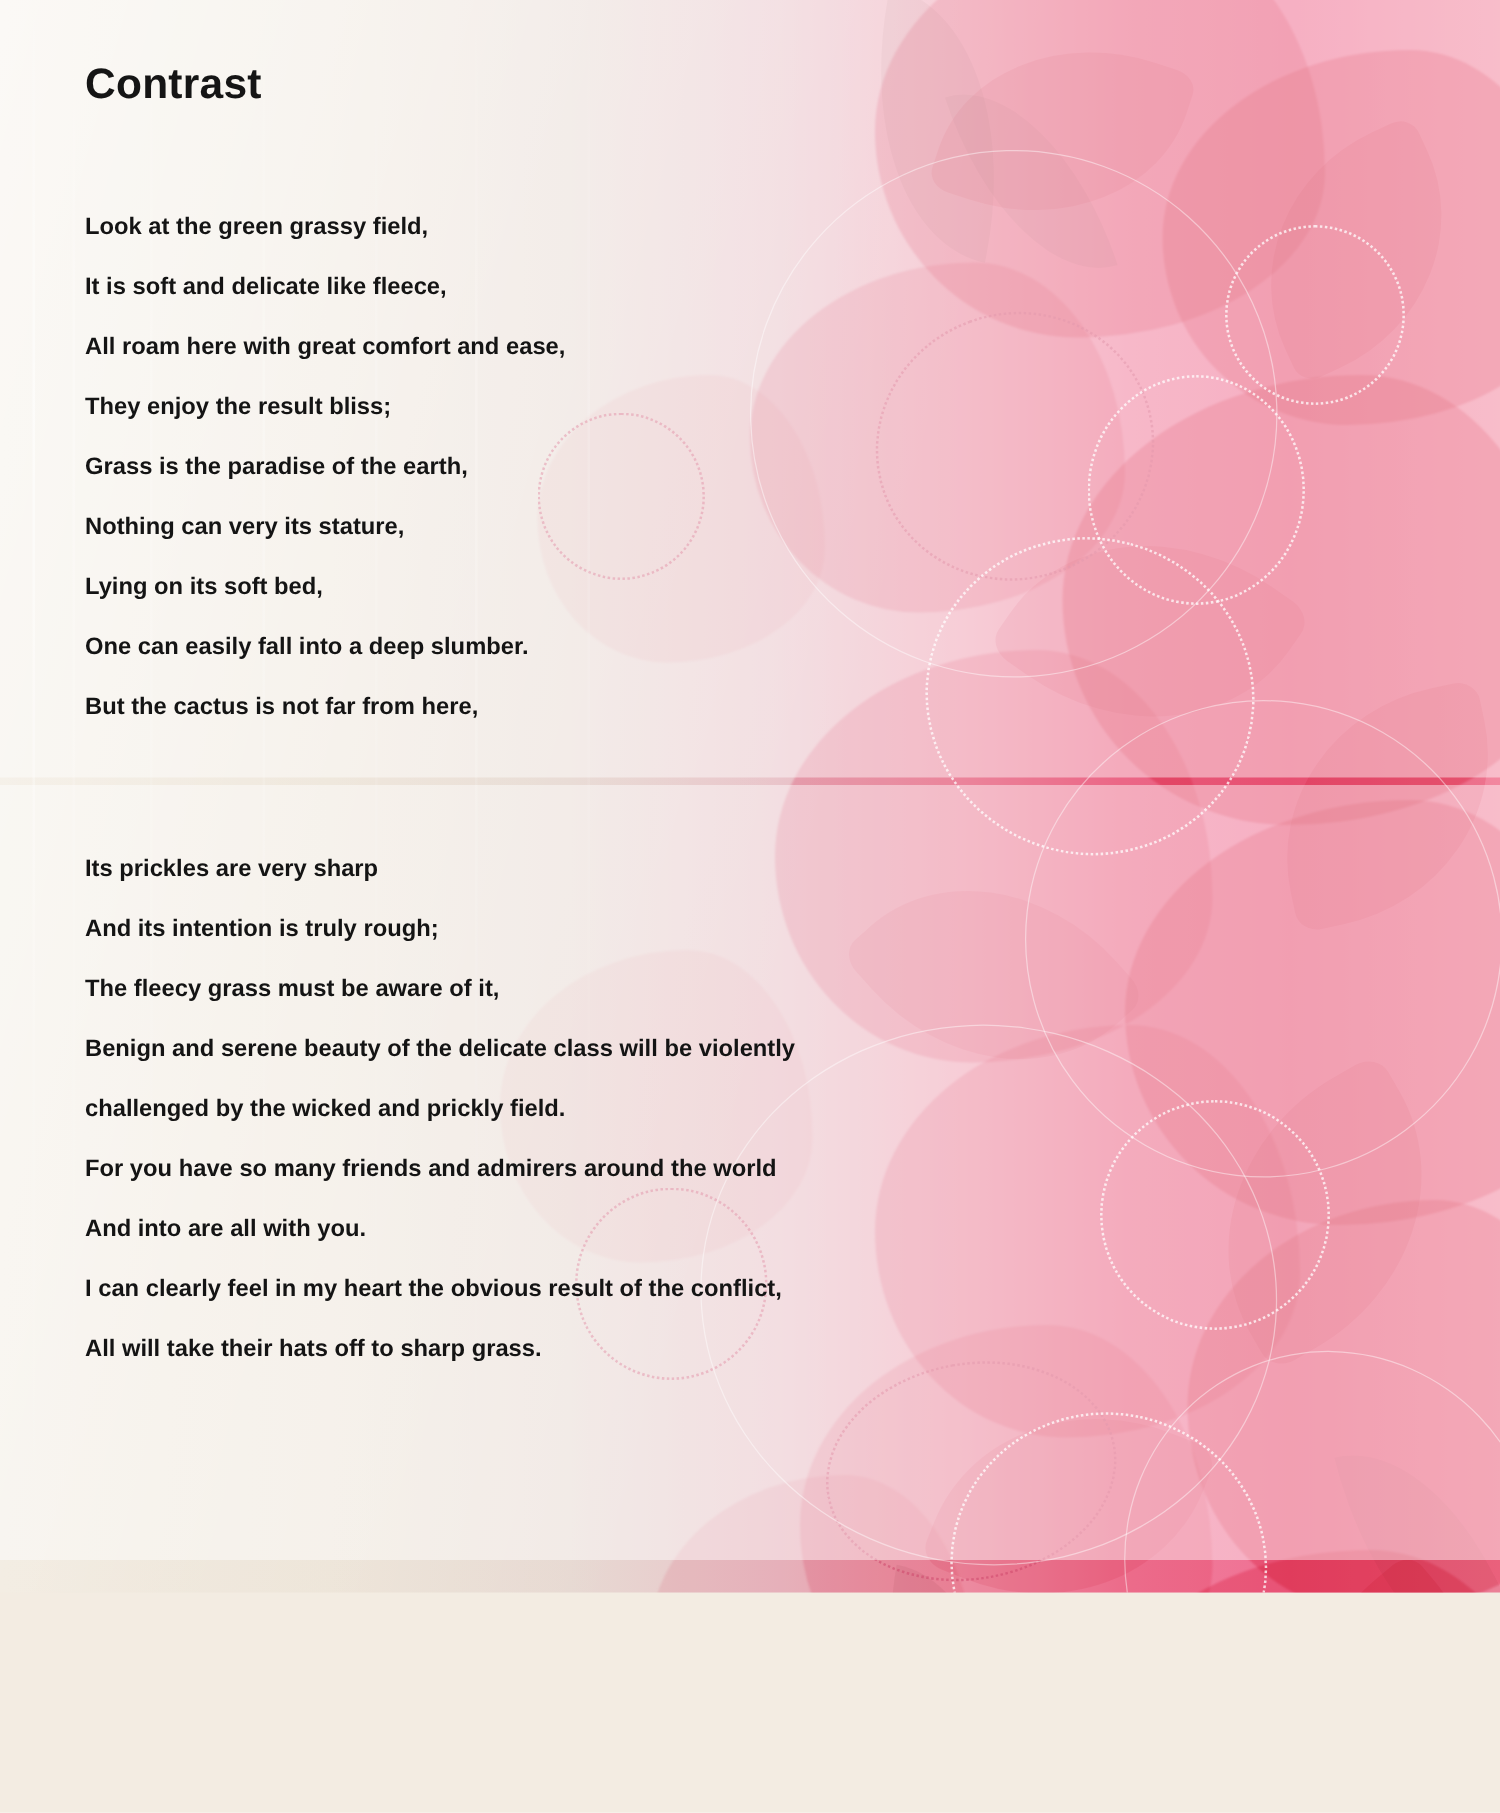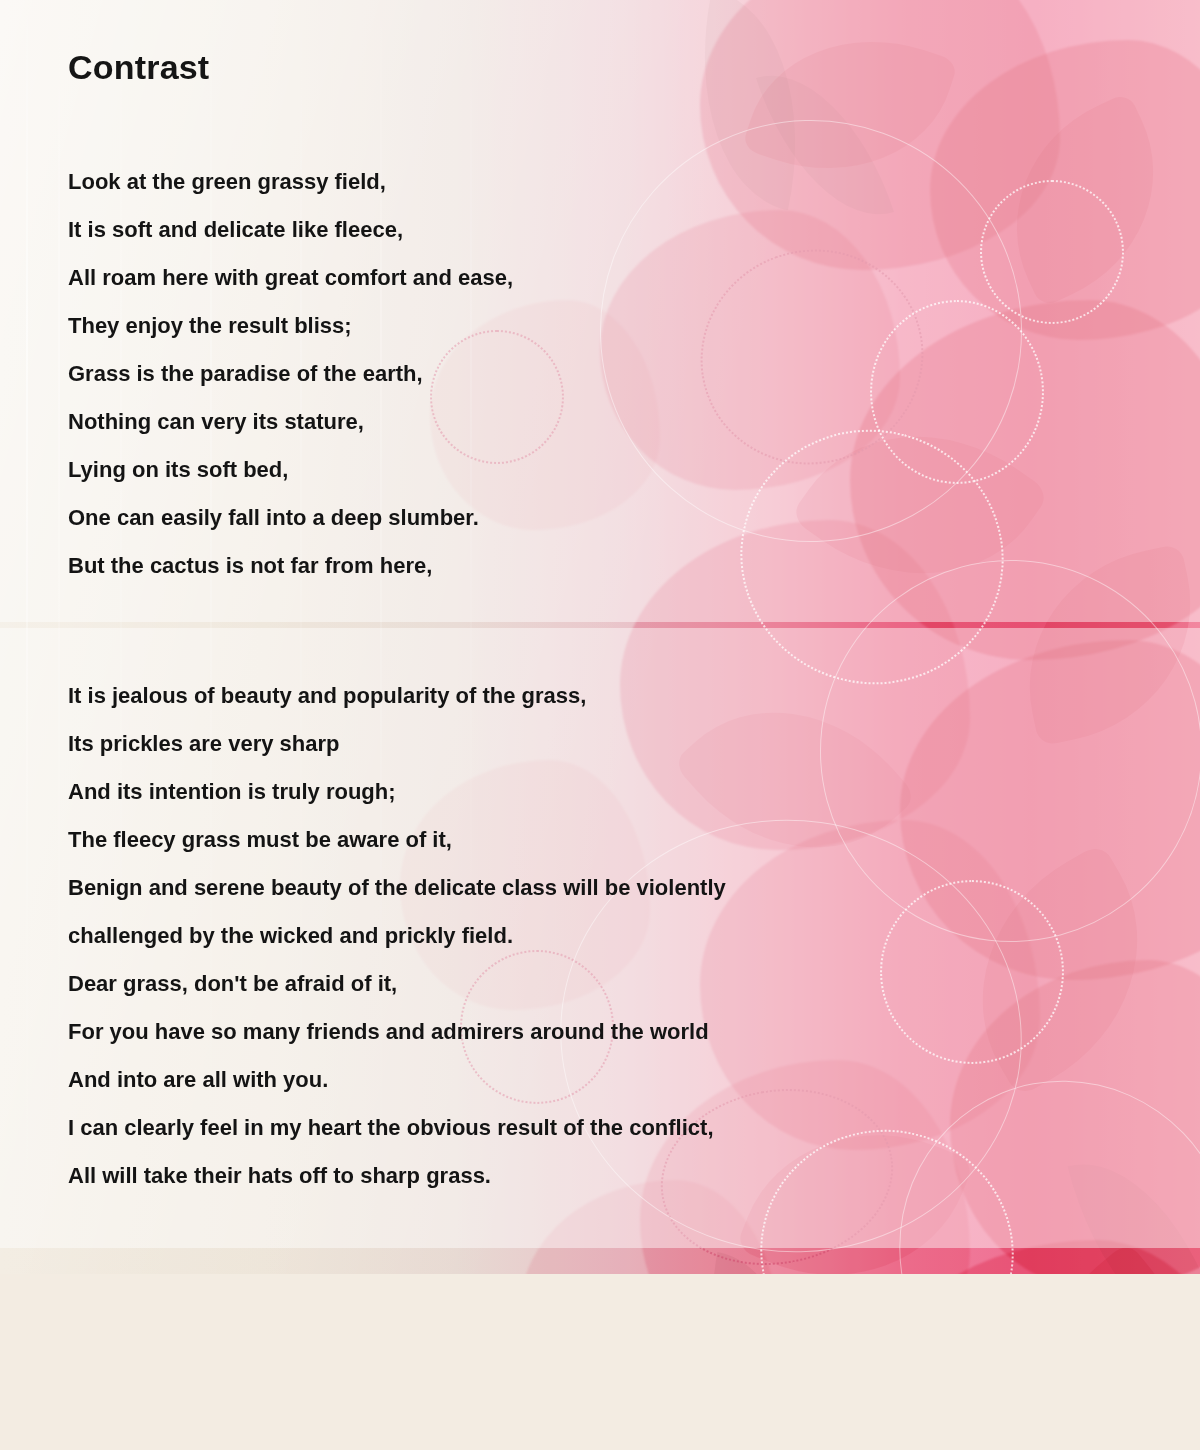--- a/index.html
+++ b/index.html
@@ -103,21 +103,21 @@
 
   .stanza {
     position: absolute;
     left: 68px;
     width: 1020px;
   }
   #stanza-1 { top: 158px; }
   #stanza-2 { top: 672px; }
 
   .line {
-    font-size: 22px;
+    font-size: 19px;
     font-weight: bold;
     color: #141414;
     line-height: 48px;
     white-space: pre-wrap;
   }
 
   #poem-author {
     position: absolute;
     left: 68px;
     top: 1338px;
@@ -199,27 +199,25 @@
       <div class="line">All roam here with great comfort and ease,</div>
       <div class="line">They enjoy the result bliss;</div>
       <div class="line">Grass is the paradise of the earth,</div>
       <div class="line">Nothing can very its stature,</div>
       <div class="line">Lying on its soft bed,</div>
       <div class="line">One can easily fall into a deep slumber.</div>
       <div class="line">But the cactus is not far from here,</div>
     </div>
 
     <div class="stanza" id="stanza-2">
-      <div class="line">It is jealous of beauty and popularity of the grass,</div>
       <div class="line">Its prickles are very sharp</div>
       <div class="line">And its intention is truly rough;</div>
       <div class="line">The fleecy grass must be aware of it,</div>
       <div class="line">Benign and serene beauty of the delicate class will be violently</div>
       <div class="line">challenged by the wicked and prickly field.</div>
-      <div class="line">Dear grass, don't be afraid of it,</div>
       <div class="line">For you have so many friends and admirers around the world</div>
       <div class="line">And into are all with you.</div>
       <div class="line">I can clearly feel in my heart the obvious result of the conflict,</div>
       <div class="line">All will take their hats off to sharp grass.</div>
     </div>
 
     <div id="poem-author">ANJANDEV ROY</div>
   </div>
 </div>
 

